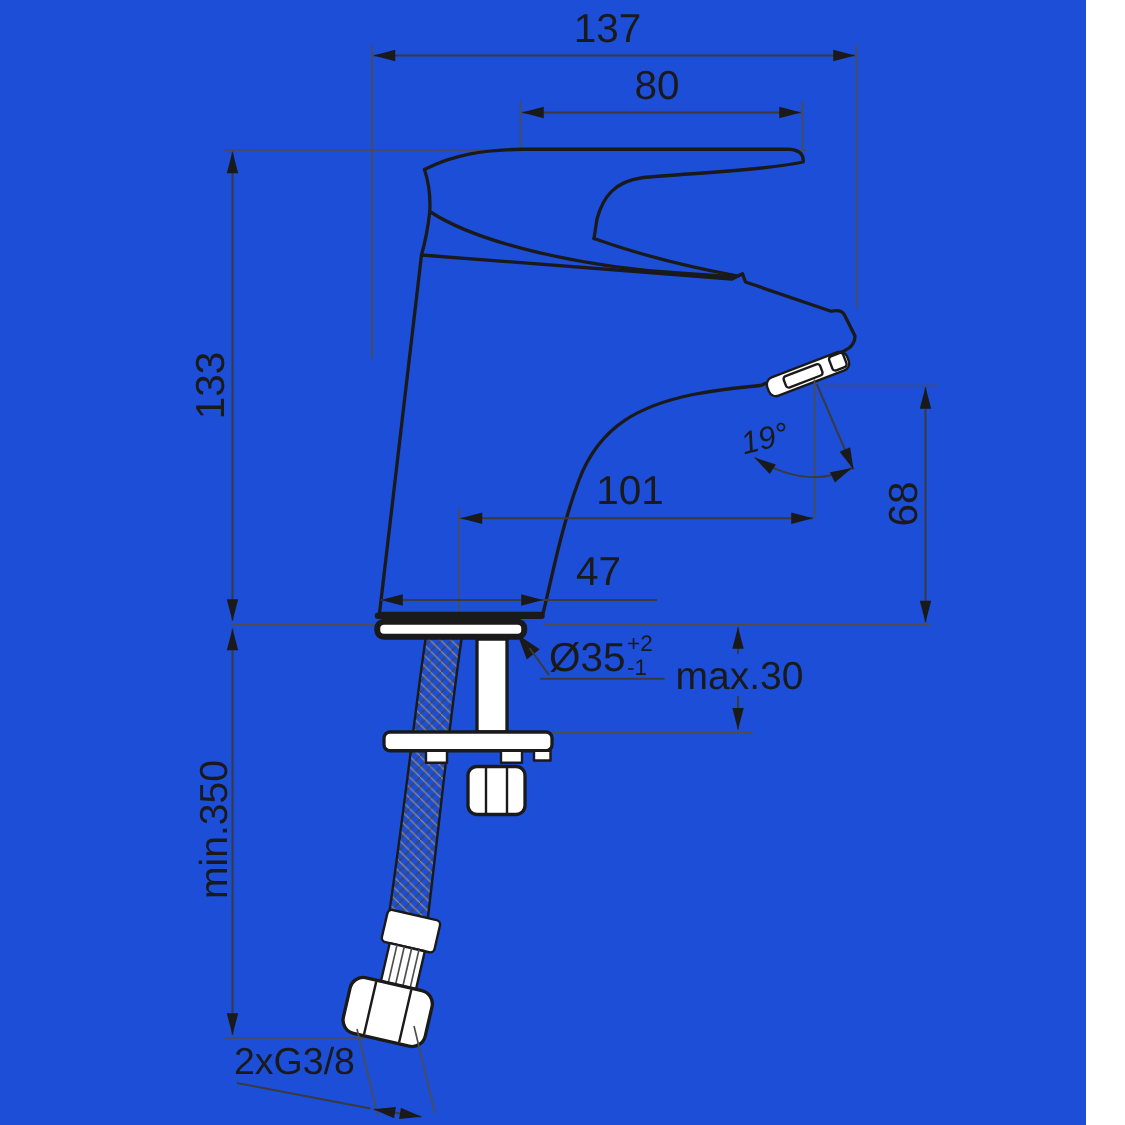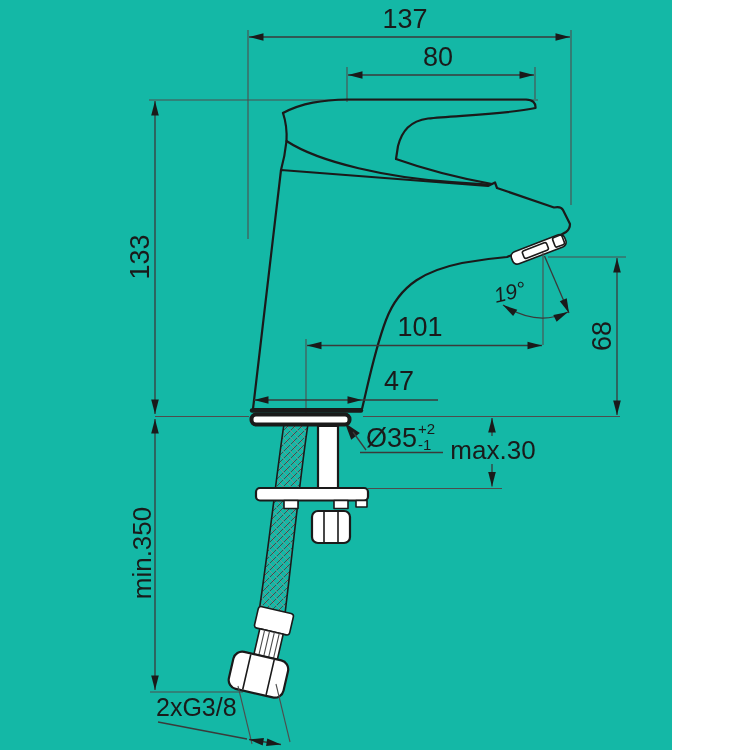--- a/index.html
+++ b/index.html
@@ -1,16 +1,16 @@
 <!DOCTYPE html>
 <html><head>
 <meta charset="utf-8">
 <style>
   html,body{margin:0;padding:0;background:#ffffff;}
-  .page{width:672px;height:750px;background:#14b8a6;position:relative;overflow:hidden;}
+  .page{width:724px;height:750px;background:#1d4ed8;position:relative;overflow:hidden;}
   svg{display:block;}
   .outline{fill:none;stroke:#1a1a1a;stroke-width:2.2;stroke-linejoin:round;stroke-linecap:round;}
   .thin{fill:none;stroke:#1a1a1a;stroke-width:1.6;stroke-linejoin:round;}
   .thick{fill:none;stroke:#1a1a1a;stroke-width:4.4;stroke-linecap:round;}
   .dim{fill:none;stroke:#3a3a3a;stroke-width:1.3;}
   .ext{fill:none;stroke:#4d4d4d;stroke-width:1.1;}
   .white{fill:#ffffff;}
   text{fill:#1a1a1a;font-family:"Liberation Sans","DejaVu Sans",sans-serif;}
   .num{font-size:27px;}
   .num26{font-size:26px;}

